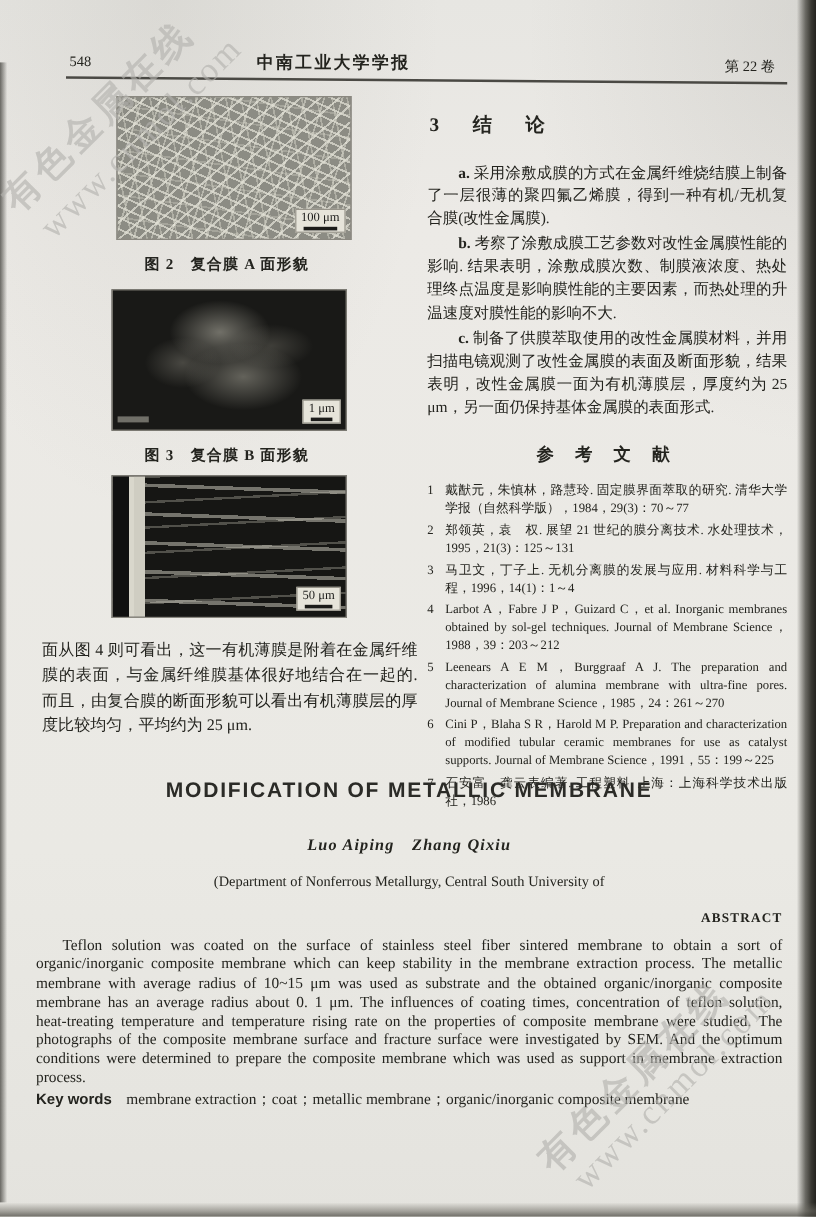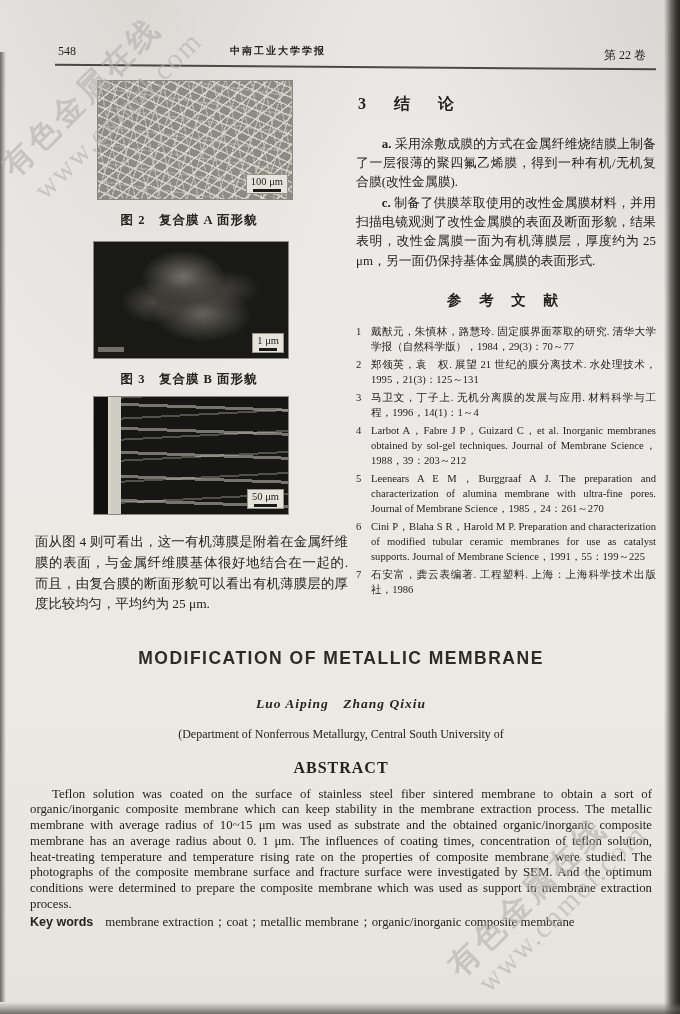--- a/index.html
+++ b/index.html
@@ -25,21 +25,21 @@
 
   
   .wm { position:absolute; white-space:nowrap; color:#b3b2ae; opacity:0.62;
     transform:translate(-50%,-50%) rotate(-45deg); pointer-events:none; z-index:5; }
   .wm-cn { font-size:31px; letter-spacing:4px; font-weight:bold; }
   .wm-url { font-size:29px; letter-spacing:2px; }
 
   
   .page-num { position:absolute; left:58px; top:44px; font-size:12px; }
   .journal-title { position:absolute; left:0; top:44px; width:556px; text-align:center;
-    font-size:10px; font-weight:bold; letter-spacing:2px; }
+    font-size:14px; font-weight:bold; letter-spacing:2px; }
   .volume { position:absolute; right:34px; top:47px; font-size:12px; }
   .header-rule { position:absolute; left:55px; top:66px; width:601px; height:2px;
     background:#4a4944; transform:rotate(0.45deg); }
 
   
   .left-col { position:absolute; left:35px; top:80px; width:313px; }
   .fig-img { position:relative; width:196px; margin-left:62px; border:1px solid #8a8880;padding-left:36px; }
   .fig2-tex { height:120px;
     background:
       repeating-linear-gradient(24deg,  rgba(222,221,210,0) 0 7px,  rgba(222,221,210,0.75) 7px 8.6px),
@@ -82,21 +82,21 @@
   .ref-item { display:flex; font-size:10.6px; line-height:1.42; margin-bottom:3px; text-align:justify; }
   .ref-num { width:15px; flex:none; }
   .ref-text { flex:1; }
 
   
   .eng { position:absolute; left:30px; top:648px; width:622px; }
   .eng-title { text-align:center; font-family:"Liberation Sans","DejaVu Sans",sans-serif;
     font-size:17.5px; font-weight:bold; letter-spacing:1.5px; color:#2b2b27; }
   .eng-authors { text-align:center; font-style:italic; font-weight:bold; font-size:13.5px; margin-top:26px; letter-spacing:1px; }
   .eng-affil { text-align:center; font-size:12px; margin-top:14px; line-height:1.3; }
-  .eng-abs-head { text-align:center; font-size:16px; font-weight:bold; letter-spacing:1px; margin-top:16px; }
+  .eng-abs-head { text-align:right; font-size:11px; font-weight:bold; letter-spacing:1px; margin-top:16px; }
   .eng-abs { margin-top:10px; font-size:12.8px; line-height:1.23; text-align:justify; text-indent:22px; word-spacing:1px; }
   .eng-keywords { margin-top:2px; font-size:12.8px; }
   .kw-label { font-family:"Liberation Sans","DejaVu Sans",sans-serif; font-weight:bold; font-size:12.5px; }
   .kw-text { margin-left:12px; }
 </style>
 </head>
 <body>
 
 <div class="page">
 
@@ -137,20 +137,24 @@
   </div>
 
   <div class="right-col">
     <h2 class="concl-heading">3　结　论</h2>
 
     <p class="concl-item">
       <b>a.</b>
       <span>采用涂敷成膜的方式在金属纤维烧结膜上制备了一层很薄的聚四氟乙烯膜，得到一种有机/无机复合膜(改性金属膜).</span>
     </p>
     <p class="concl-item">
+      <b>b.</b>
+      <span>考察了涂敷成膜工艺参数对改性金属膜性能的影响. 结果表明，涂敷成膜次数、制膜液浓度、热处理终点温度是影响膜性能的主要因素，而热处理的升温速度对膜性能的影响不大.</span>
+    </p>
+    <p class="concl-item">
       <b>c.</b>
       <span>制备了供膜萃取使用的改性金属膜材料，并用扫描电镜观测了改性金属膜的表面及断面形貌，结果表明，改性金属膜一面为有机薄膜层，厚度约为 25 μm，另一面仍保持基体金属膜的表面形式.</span>
     </p>
 
     <div class="refs-heading">参 考 文 献</div>
 
     <ol class="ref-list">
       <li class="ref-item">
         <span class="ref-num">1</span>
         <span class="ref-text">戴猷元，朱慎林，路慧玲. 固定膜界面萃取的研究. 清华大学学报（自然科学版），1984，29(3)：70～77</span>

